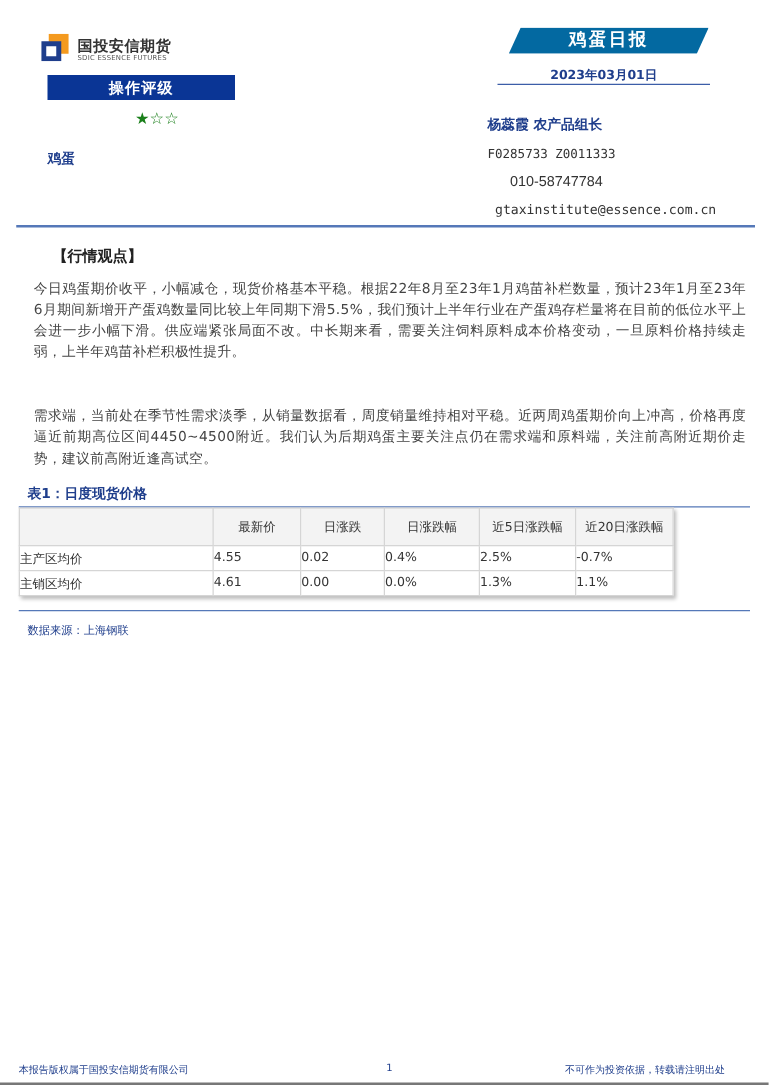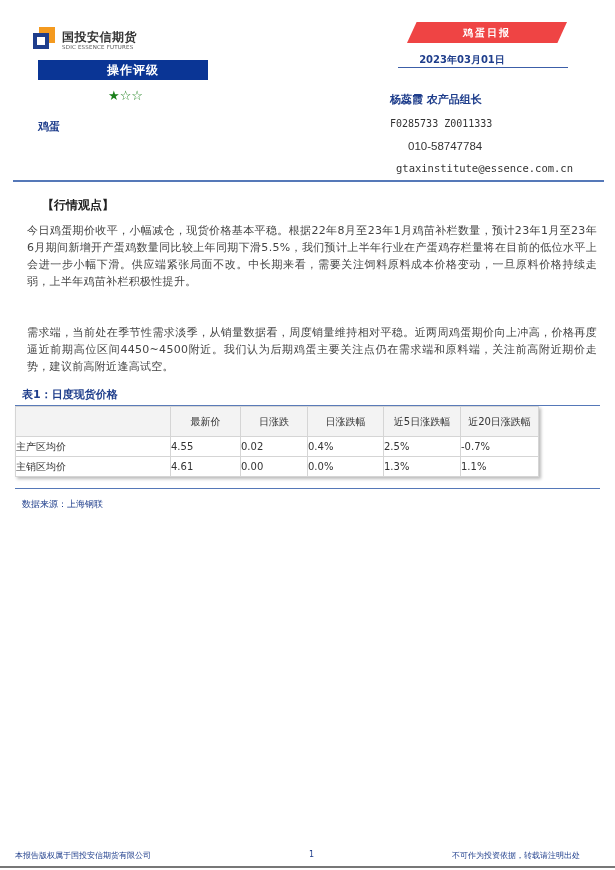--- a/index.html
+++ b/index.html
@@ -2,26 +2,26 @@
 <html><head>
 <meta charset="utf-8">
 <style>
   html, body { margin:0; padding:0; background:#ffffff; }
   body { width:615px; height:870px; position:relative; overflow:hidden; font-family:"DejaVu Sans", sans-serif; color:#333; }
   .abs { position:absolute; }
   
   .logo-mark { left:33px; top:27px; width:22px; height:22px; }
   .logo-cn { left:62px; top:29px; font-size:12px; color:#333; letter-spacing:0.5px; font-weight:bold; }
   .logo-en { left:62px; top:44px; font-size:5.5px; color:#555; letter-spacing:0.2px; }
-  .rating-bar { left:38px; top:60px; width:150px; height:20px; background:#0a3595; color:#fff; font-size:12px; font-weight:bold; text-align:center; line-height:20px; letter-spacing:1px;padding-left:20px; }
+  .rating-bar { left:38px; top:60px; width:150px; height:20px; background:#0a3595; color:#fff; font-size:12px; font-weight:bold; text-align:center; line-height:20px; letter-spacing:1px; }
   .product { left:38px; top:91px; font-size:11px; color:#1f3e8c; font-weight:bold;margin-top:28px; }
   .stars { left:108px; top:88px; font-size:13px; color:#1a7f1a; letter-spacing:0px; }
   
-  .report-tag { left:407px; top:22px; width:160px; height:21px; background:#ef4444; clip-path:polygon(6% 0,100% 0,94% 100%,0 100%); color:#fff; font-size:10px; font-weight:bold; text-align:center; line-height:21px; letter-spacing:2px; }
-  .date { left:379px; top:53px; width:166px; text-align:center; font-size:10px; font-weight:bold; color:#1f3e8c; }
+  .report-tag { left:407px; top:22px; width:160px; height:21px; background:#0369a1; clip-path:polygon(6% 0,100% 0,94% 100%,0 100%); color:#fff; font-size:14px; font-weight:bold; text-align:center; line-height:21px; letter-spacing:2px; }
+  .date { left:400px; top:53px; width:166px; text-align:center; font-size:10px; font-weight:bold; color:#1f3e8c; }
   .date-rule { left:398px; top:67px; width:170px; height:1px; background:#3c5ea8; }
   .analyst { left:390px; top:92px; font-size:11px; color:#1f3e8c; font-weight:bold; }
   .license { left:390px; top:118px; font-size:10px; color:#333; font-family:"DejaVu Sans Mono", monospace; }
   .phone { left:408px; top:140px; font-size:11.5px; color:#333; font-family:Liberation Sans, sans-serif; }
   .email { left:396px; top:162px; font-size:10.5px; color:#333; font-family:"DejaVu Sans Mono", monospace; }
   .main-rule { left:13px; top:180px; width:591px; height:2px; background:#5578b8; }
   
   .section-head { left:42px; top:197px; font-size:12px; color:#222; font-weight:bold; }
   .para { left:27px; width:570px; font-size:11px; line-height:17px; color:#444; text-align:justify; letter-spacing:0.3px; }
   .p1 { top:222px; }

